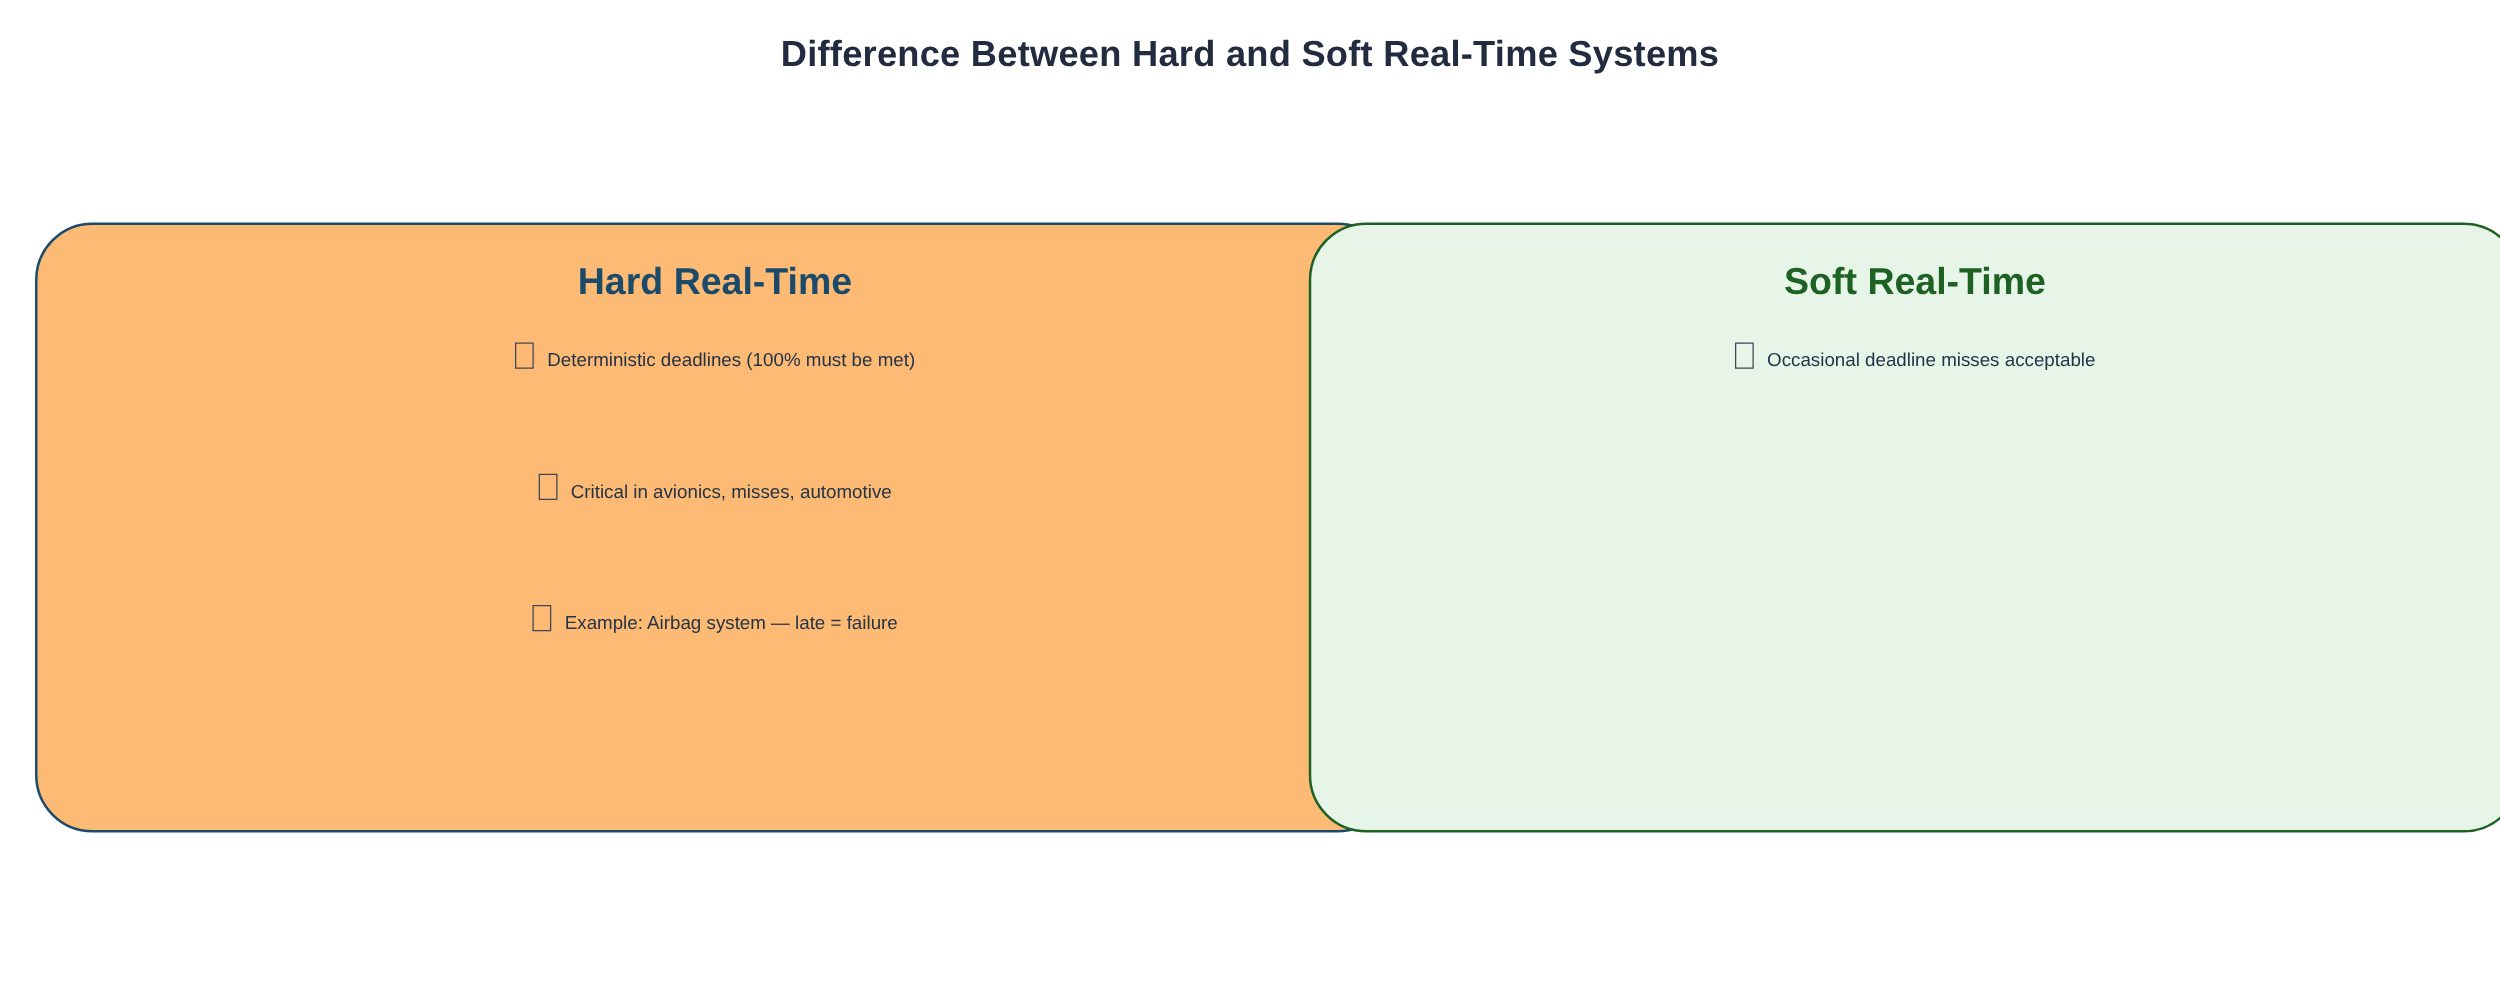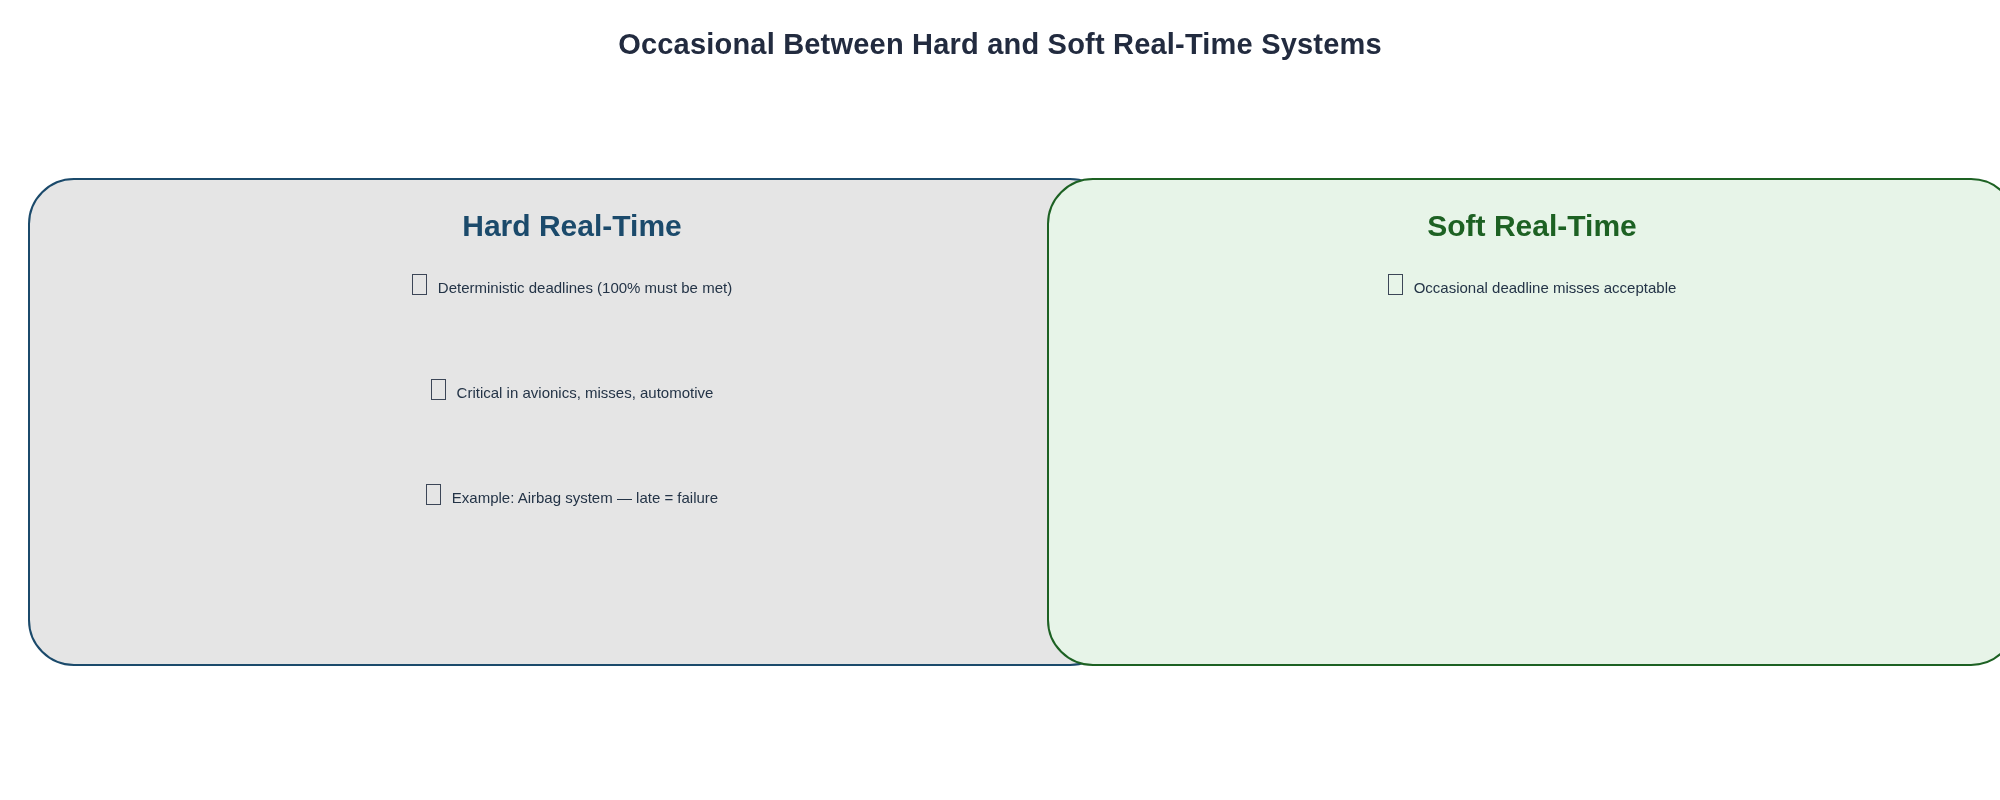--- a/index.html
+++ b/index.html
@@ -53,21 +53,21 @@
     height: 488px;
     box-sizing: border-box;
     border-radius: 46px;
     border-style: solid;
     border-width: 2px;
   }
 
   .panel-hard {
     left: 0;
     width: 1088px;
-    background: #e5e5e5;
+    background: #fdba74;
     border-color: #1b4a6b;
   }
 
   .panel-soft {
     left: 1019px;
     width: 970px;
     background: #e7f4e8;
     border-color: #1d6123;
   }
 
@@ -124,21 +124,21 @@
 
   .bullet-text {
     display: inline-block;
   }
 </style>
 </head>
 <body>
 
 <div class="slide">
 
-  <div class="slide-title">Occasional Between Hard and Soft Real-Time Systems</div>
+  <div class="slide-title">Difference Between Hard and Soft Real-Time Systems</div>
 
   <div class="panels">
 
     <div class="panel panel-hard">
       <div class="panel-heading">Hard Real-Time</div>
 
       <div class="bullet-list">
         <div class="bullet-row">
           <div class="bullet-line">
             <span class="tofu-icon"></span>

